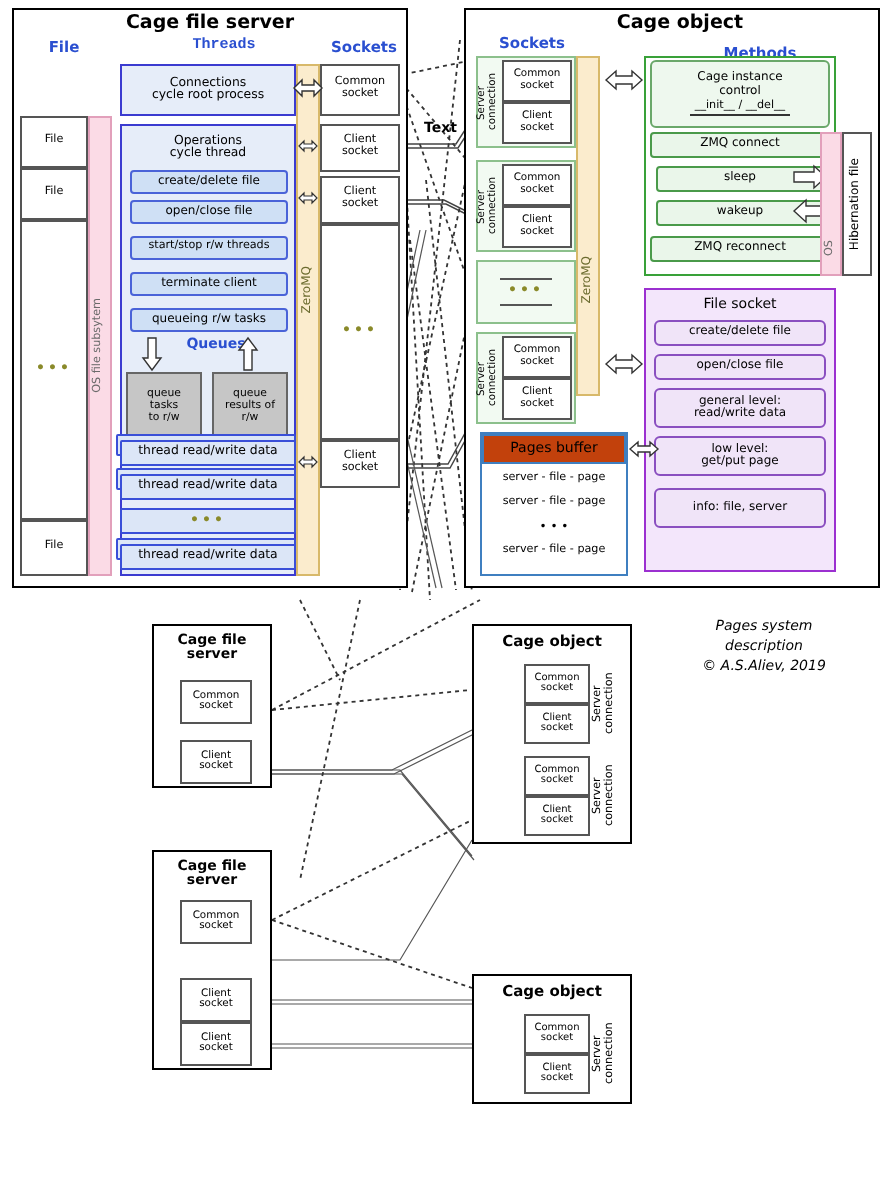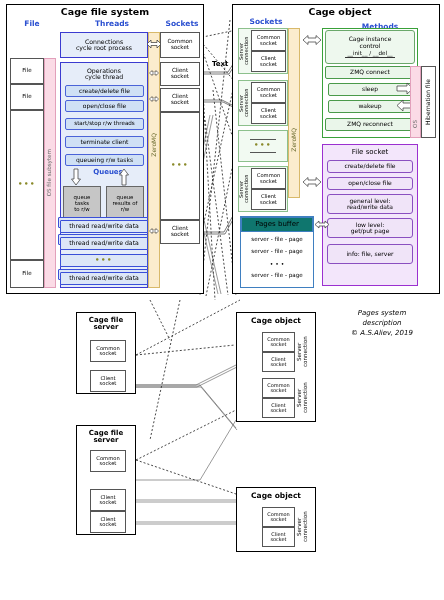--- a/index.html
+++ b/index.html
@@ -111,24 +111,24 @@
   <path d="M136,524 L237,524" stroke="#555" stroke-width="0.6" fill="none"></path>
   <path d="M136,460 L236,410" stroke="#333" stroke-width="0.9" fill="none" stroke-dasharray="2,2"></path>
   <path d="M136,460 L236,494" stroke="#333" stroke-width="0.9" fill="none" stroke-dasharray="2,2"></path>
   <path d="M136,355 L240,300" stroke="#333" stroke-width="0.9" fill="none" stroke-dasharray="2,2"></path>
   <path d="M150,300 L170,340" stroke="#333" stroke-width="0.9" fill="none" stroke-dasharray="2,2"></path>
   <path d="M180,300 L150,440" stroke="#333" stroke-width="0.9" fill="none" stroke-dasharray="2,2"></path>
 </svg>
 
 <div class="abs panel-outer" style="left:6px;top:4px;width:198px;height:290px;">
 </div>
-<div class="abs panel-title ctr" style="left:6px;top:6px;width:198px;height:12px;">Cage file system</div>
+<div class="abs panel-title ctr" style="left:6px;top:6px;width:198px;height:12px;">Cage file server</div>
 
 <div class="abs col-head ctr" style="left:10px;top:19px;width:44px;height:10px;">File</div>
-<div class="abs col-head ctr" style="left:64px;top:19px;width:96px;height:10px;">Threads</div>
+<div class="abs col-head ctr" style="left:64px;top:19px;width:96px;height:10px;font-family:Liberation Mono, monospace;">Threads</div>
 <div class="abs col-head ctr" style="left:160px;top:19px;width:44px;height:10px;">Sockets</div>
 
 <div class="abs strip-os" style="left:44px;top:58px;width:12px;height:230px;"></div>
 <div class="abs ctr" style="left:44px;top:58px;width:12px;height:230px;">
   <span class="vtext lbl-os">OS file subsytem</span>
 </div>
 
 <div class="abs bx ctr" style="left:10px;top:58px;width:34px;height:26px;">File</div>
 <div class="abs bx ctr" style="left:10px;top:84px;width:34px;height:26px;">File</div>
 <div class="abs bx ctr" style="left:10px;top:110px;width:34px;height:150px;">
@@ -335,21 +335,21 @@
   <span>general level:</span>
   <span>read/write data</span>
 </div>
 <div class="abs bx-purple ctr" style="left:327px;top:218px;width:86px;height:20px;flex-direction:column;">
   <span>low level:</span>
   <span>get/put page</span>
 </div>
 <div class="abs bx-purple ctr" style="left:327px;top:244px;width:86px;height:20px;">info: file, server</div>
 
 <div class="abs grp-pagebuf" style="left:240px;top:216px;width:74px;height:72px;"></div>
-<div class="abs bx-gray ctr" style="left:241px;top:217px;width:72px;height:15px;background:#0f766e;border:1px solid #3f7fc0;font-size:7px;">Pages buffer</div>
+<div class="abs bx-gray ctr" style="left:241px;top:217px;width:72px;height:15px;background:#c2410c;border:1px solid #3f7fc0;font-size:7px;">Pages buffer</div>
 <div class="abs ctr" style="left:241px;top:234px;width:72px;height:12px;font-size:5.6px;">server - file - page</div>
 <div class="abs ctr" style="left:241px;top:246px;width:72px;height:12px;font-size:5.6px;">server - file - page</div>
 <div class="abs ctr" style="left:241px;top:258px;width:72px;height:12px;font-size:6px;">• • •</div>
 <div class="abs ctr" style="left:241px;top:270px;width:72px;height:12px;font-size:5.6px;">server - file - page</div>
 <div class="abs" style="left:314px;top:219px;width:16px;height:11px;">
   <svg width="16" height="11" viewBox="0 0 16 11">
       <path d="M1,5.5 L5,2 L5,4 L11,4 L11,2 L15,5.5 L11,9 L11,7 L5,7 L5,9 Z" fill="#fff" stroke="#333" stroke-width="0.7"></path>
     </svg>
 </div>
 

